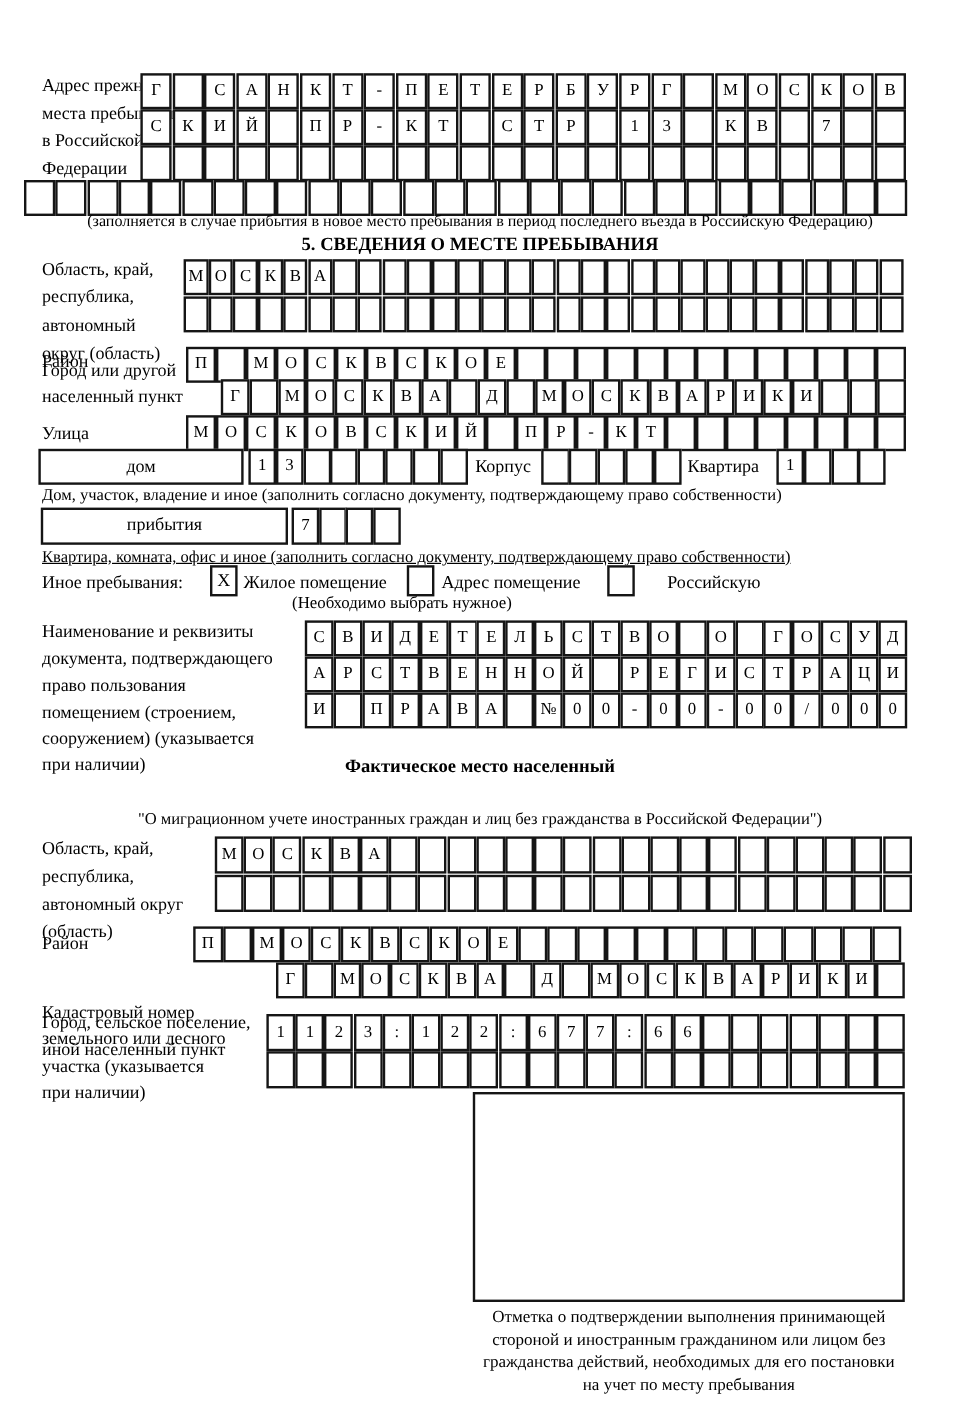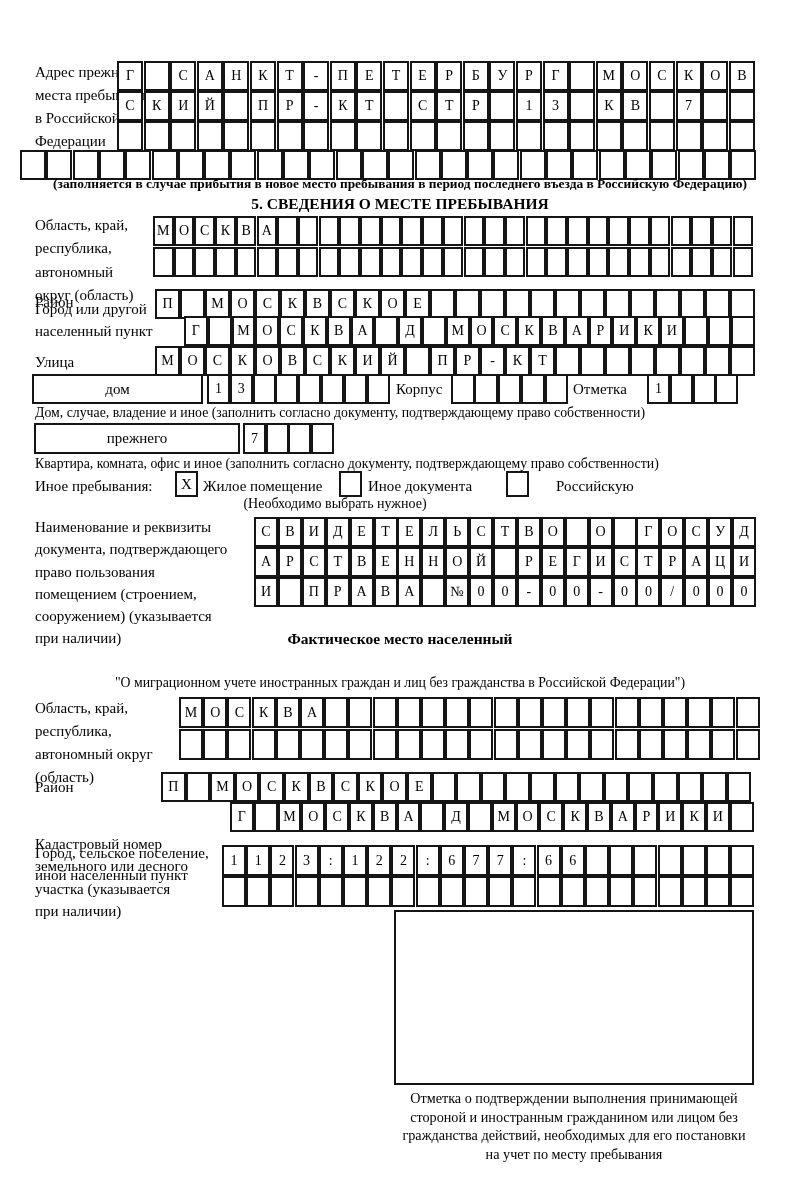--- a/index.html
+++ b/index.html
@@ -130,21 +130,21 @@
       <span class="cell" style="left: 499.7px; width: 22px; height: 26px; line-height: 26px;"></span>
       <span class="cell" style="left: 526px; width: 22px; height: 26px; line-height: 26px;"></span>
       <span class="cell" style="left: 552.3px; width: 22px; height: 26px; line-height: 26px;"></span>
       <span class="cell" style="left: 578.6px; width: 22px; height: 26px; line-height: 26px;"></span>
       <span class="cell" style="left: 604.9px; width: 22px; height: 26px; line-height: 26px;"></span>
       <span class="cell" style="left: 631.2px; width: 22px; height: 26px; line-height: 26px;"></span>
       <span class="cell" style="left: 657.5px; width: 22px; height: 26px; line-height: 26px;"></span>
       <span class="cell" style="left: 683.8px; width: 22px; height: 26px; line-height: 26px;"></span>
       <span class="cell" style="left: 710.1px; width: 22px; height: 26px; line-height: 26px;"></span>
     </div>
-  <div class="note ctr" style="top:176px;font-weight:bold;">(заполняется в случае прибытия в новое место пребывания в период последнего въезда в Российскую Федерацию)</div>
+  <div class="note ctr" style="top:176px;">(заполняется в случае прибытия в новое место пребывания в период последнего въезда в Российскую Федерацию)</div>
 
   <div class="t ctr bold" style="top:193px;font-size:15.5px;">5. СВЕДЕНИЯ О МЕСТЕ ПРЕБЫВАНИЯ</div>
 
   <div class="ml" style="left:35px;top:214px;line-height:23.4px;width:120px;">Область, край,
 республика,
 автономный
 округ (область)</div>
   <div class="cellrow" style="left:153px;top:216px;">
       <span class="cell" style="left: 0px; width: 16.5px; height: 26px; line-height: 26px;">М</span>
       <span class="cell" style="left: 20.7px; width: 16.5px; height: 26px; line-height: 26px;">О</span>
@@ -305,43 +305,43 @@
       <span class="cell" style="left: 159.6px; width: 19px; height: 26px; line-height: 26px;"></span>
     </div>
   <div class="t" style="left:396px;top:378px;">Корпус</div>
   <div class="cellrow" style="left:451px;top:374px;">
       <span class="cell" style="left: 0px; width: 19.5px; height: 26px; line-height: 26px;"></span>
       <span class="cell" style="left: 23.4px; width: 19.5px; height: 26px; line-height: 26px;"></span>
       <span class="cell" style="left: 46.8px; width: 19.5px; height: 26px; line-height: 26px;"></span>
       <span class="cell" style="left: 70.2px; width: 19.5px; height: 26px; line-height: 26px;"></span>
       <span class="cell" style="left: 93.6px; width: 19.5px; height: 26px; line-height: 26px;"></span>
     </div>
-  <div class="t" style="left:573px;top:378px;">Отметка</div>
+  <div class="t" style="left:573px;top:378px;">Квартира</div>
   <div class="cellrow" style="left:647px;top:374px;">
       <span class="cell" style="left: 0px; width: 19px; height: 26px; line-height: 26px;">1</span>
       <span class="cell" style="left: 22.8px; width: 19px; height: 26px; line-height: 26px;"></span>
       <span class="cell" style="left: 45.6px; width: 19px; height: 26px; line-height: 26px;"></span>
       <span class="cell" style="left: 68.4px; width: 19px; height: 26px; line-height: 26px;"></span>
     </div>
-  <div class="note" style="left:35px;top:405px;font-size:13.8px;">Дом, случае, владение и иное (заполнить согласно документу, подтверждающему право собственности)</div>
-
-  <div class="widebox" style="left:34px;top:423px;width:202px;height:27px;line-height:27px;">прежнего</div>
+  <div class="note" style="left:35px;top:405px;font-size:13.8px;">Дом, участок, владение и иное (заполнить согласно документу, подтверждающему право собственности)</div>
+
+  <div class="widebox" style="left:34px;top:423px;width:202px;height:27px;line-height:27px;">прибытия</div>
   <div class="cellrow" style="left:243px;top:423px;">
       <span class="cell" style="left: 0px; width: 19px; height: 27px; line-height: 27px;">7</span>
       <span class="cell" style="left: 22.6px; width: 19px; height: 27px; line-height: 27px;"></span>
       <span class="cell" style="left: 45.2px; width: 19px; height: 27px; line-height: 27px;"></span>
       <span class="cell" style="left: 67.8px; width: 19px; height: 27px; line-height: 27px;"></span>
     </div>
-  <div class="note" style="left:35px;top:456px;font-size:13.8px;">Квартира, комната, офис и иное (заполнить согласно документу, подтверждающему право собственности)</div>
+  <div class="note" style="left:35px;top:456px;font-size:13.8px;text-decoration:underline;">Квартира, комната, офис и иное (заполнить согласно документу, подтверждающему право собственности)</div>
 
   <div class="t" style="left:35px;top:475px;">Иное пребывания:</div>
   <div class="cbox" style="left:175px;top:471px;">X</div>
   <div class="t" style="left:203px;top:475px;">Жилое помещение</div>
   <div class="cbox" style="left:339px;top:471px;"></div>
-  <div class="t" style="left:368px;top:475px;">Иное документа</div>
+  <div class="t" style="left:368px;top:475px;">Адрес помещение</div>
   <div class="cbox" style="left:506px;top:471px;"></div>
   <div class="t" style="left:556px;top:475px;">Российскую</div>
   <div class="note" style="left:160px;top:496px;width:350px;text-align:center;font-size:14px;">(Необходимо выбрать нужное)</div>
 
   <div class="ml" style="left:35px;top:516px;line-height:22.3px;width:215px;">Наименование и реквизиты
 документа, подтверждающего
 право пользования
 помещением (строением,
 сооружением) (указывается
 при наличии)</div>

